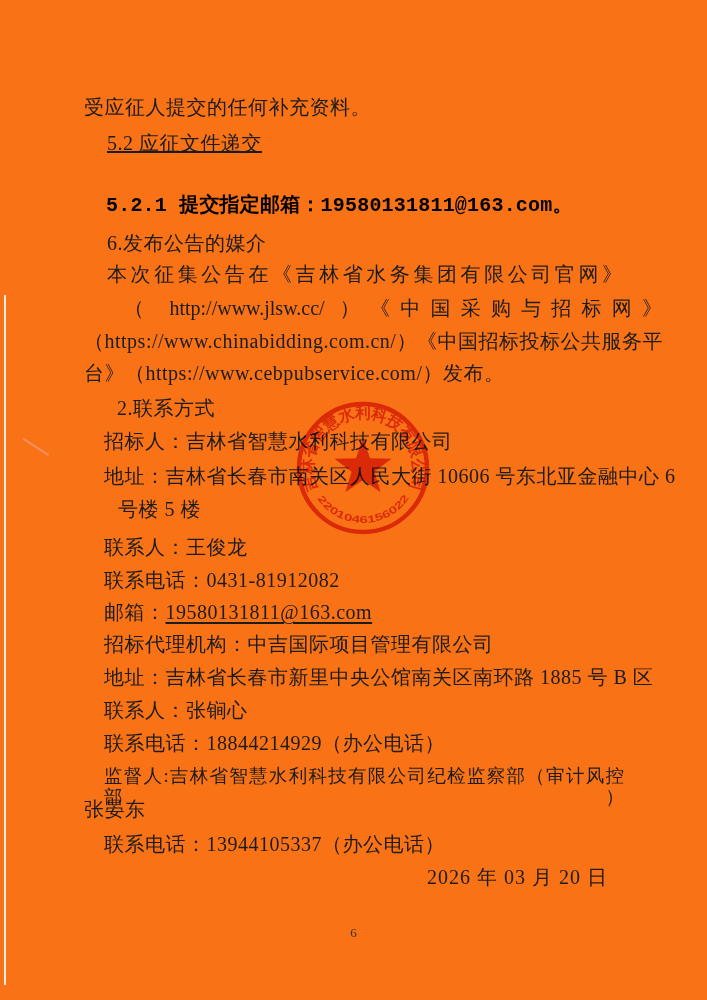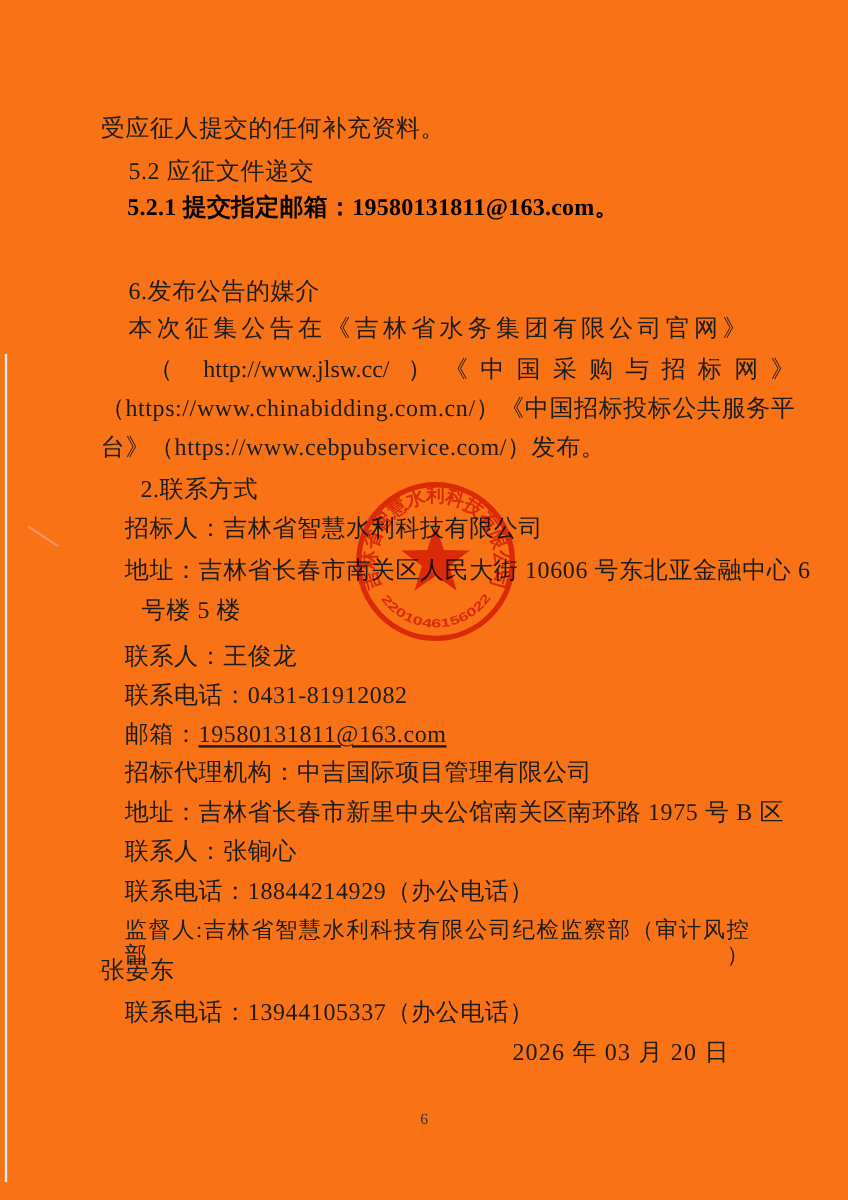--- a/index.html
+++ b/index.html
@@ -12,24 +12,25 @@
     color:#1c1c1c;
   }
   .line{
     position:absolute;
     font-size:20px;
     line-height:1.15;
     white-space:nowrap;
     letter-spacing:0.5px;
   }
   .bold-sans{
-    font-family:Liberation Serif, serif;
+    font-family:Liberation Mono, monospace;
     font-weight:700;
     color:#000;
     letter-spacing:0.2px;
+    margin-top:32px;
   }
   .justify{
     white-space:normal;
     text-align:justify;
     text-align-last:justify;
     letter-spacing:0;
   }
   .tight{
     font-size:18.5px;
     letter-spacing:0;
@@ -76,21 +77,21 @@
 </head>
 <body>
 
 <div class="page">
 
   <div class="edge-line"></div>
   <div class="pink-smudge"></div>
 
   <div class="line" style="left:84px;top:96px;">受应征人提交的任何补充资料。</div>
 
-  <div class="line" style="left:107px;top:132px;">5.2 应征文件递交</div>
+  <div class="line" style="left:107px;top:132px;text-decoration:underline;">5.2 应征文件递交</div>
 
   <div class="line bold-sans" style="left:106px;top:162px;">5.2.1 提交指定邮箱：19580131811@163.com。</div>
 
 
   <div class="line" style="left:107px;top:232px;">6.发布公告的媒介</div>
 
   <div class="line justify" style="left:107px;top:263px;width:515px;">本次征集公告在《吉林省水务集团有限公司官网》</div>
 
   <div class="line justify" style="left:84px;top:297px;width:538px;margin-left:40px;">（ http://www.jlsw.cc/ ）《中国采购与招标网》</div>
 
@@ -109,21 +110,21 @@
   <div class="line" style="left:104px;top:536px;">联系人：王俊龙</div>
 
   <div class="line" style="left:104px;top:569px;">联系电话：0431-81912082</div>
 
   <div class="line" style="left:104px;top:601px;">
     <span>邮箱：</span><span class="underline">19580131811@163.com</span>
   </div>
 
   <div class="line" style="left:104px;top:633px;">招标代理机构：中吉国际项目管理有限公司</div>
 
-  <div class="line" style="left:104px;top:666px;">地址：吉林省长春市新里中央公馆南关区南环路 1975 号 B 区</div>
+  <div class="line" style="left:104px;top:666px;">地址：吉林省长春市新里中央公馆南关区南环路 1885 号 B 区</div>
 
   <div class="line" style="left:104px;top:699px;">联系人：张锏心</div>
 
   <div class="line" style="left:104px;top:732px;">联系电话：18844214929（办公电话）</div>
 
   <div class="line justify tight" style="left:104px;top:766px;width:520px;">监督人:吉林省智慧水利科技有限公司纪检监察部（审计风控部）</div>
 
   <div class="line" style="left:84px;top:798px;">张晏东</div>
 
   <div class="line" style="left:104px;top:833px;">联系电话：13944105337（办公电话）</div>

